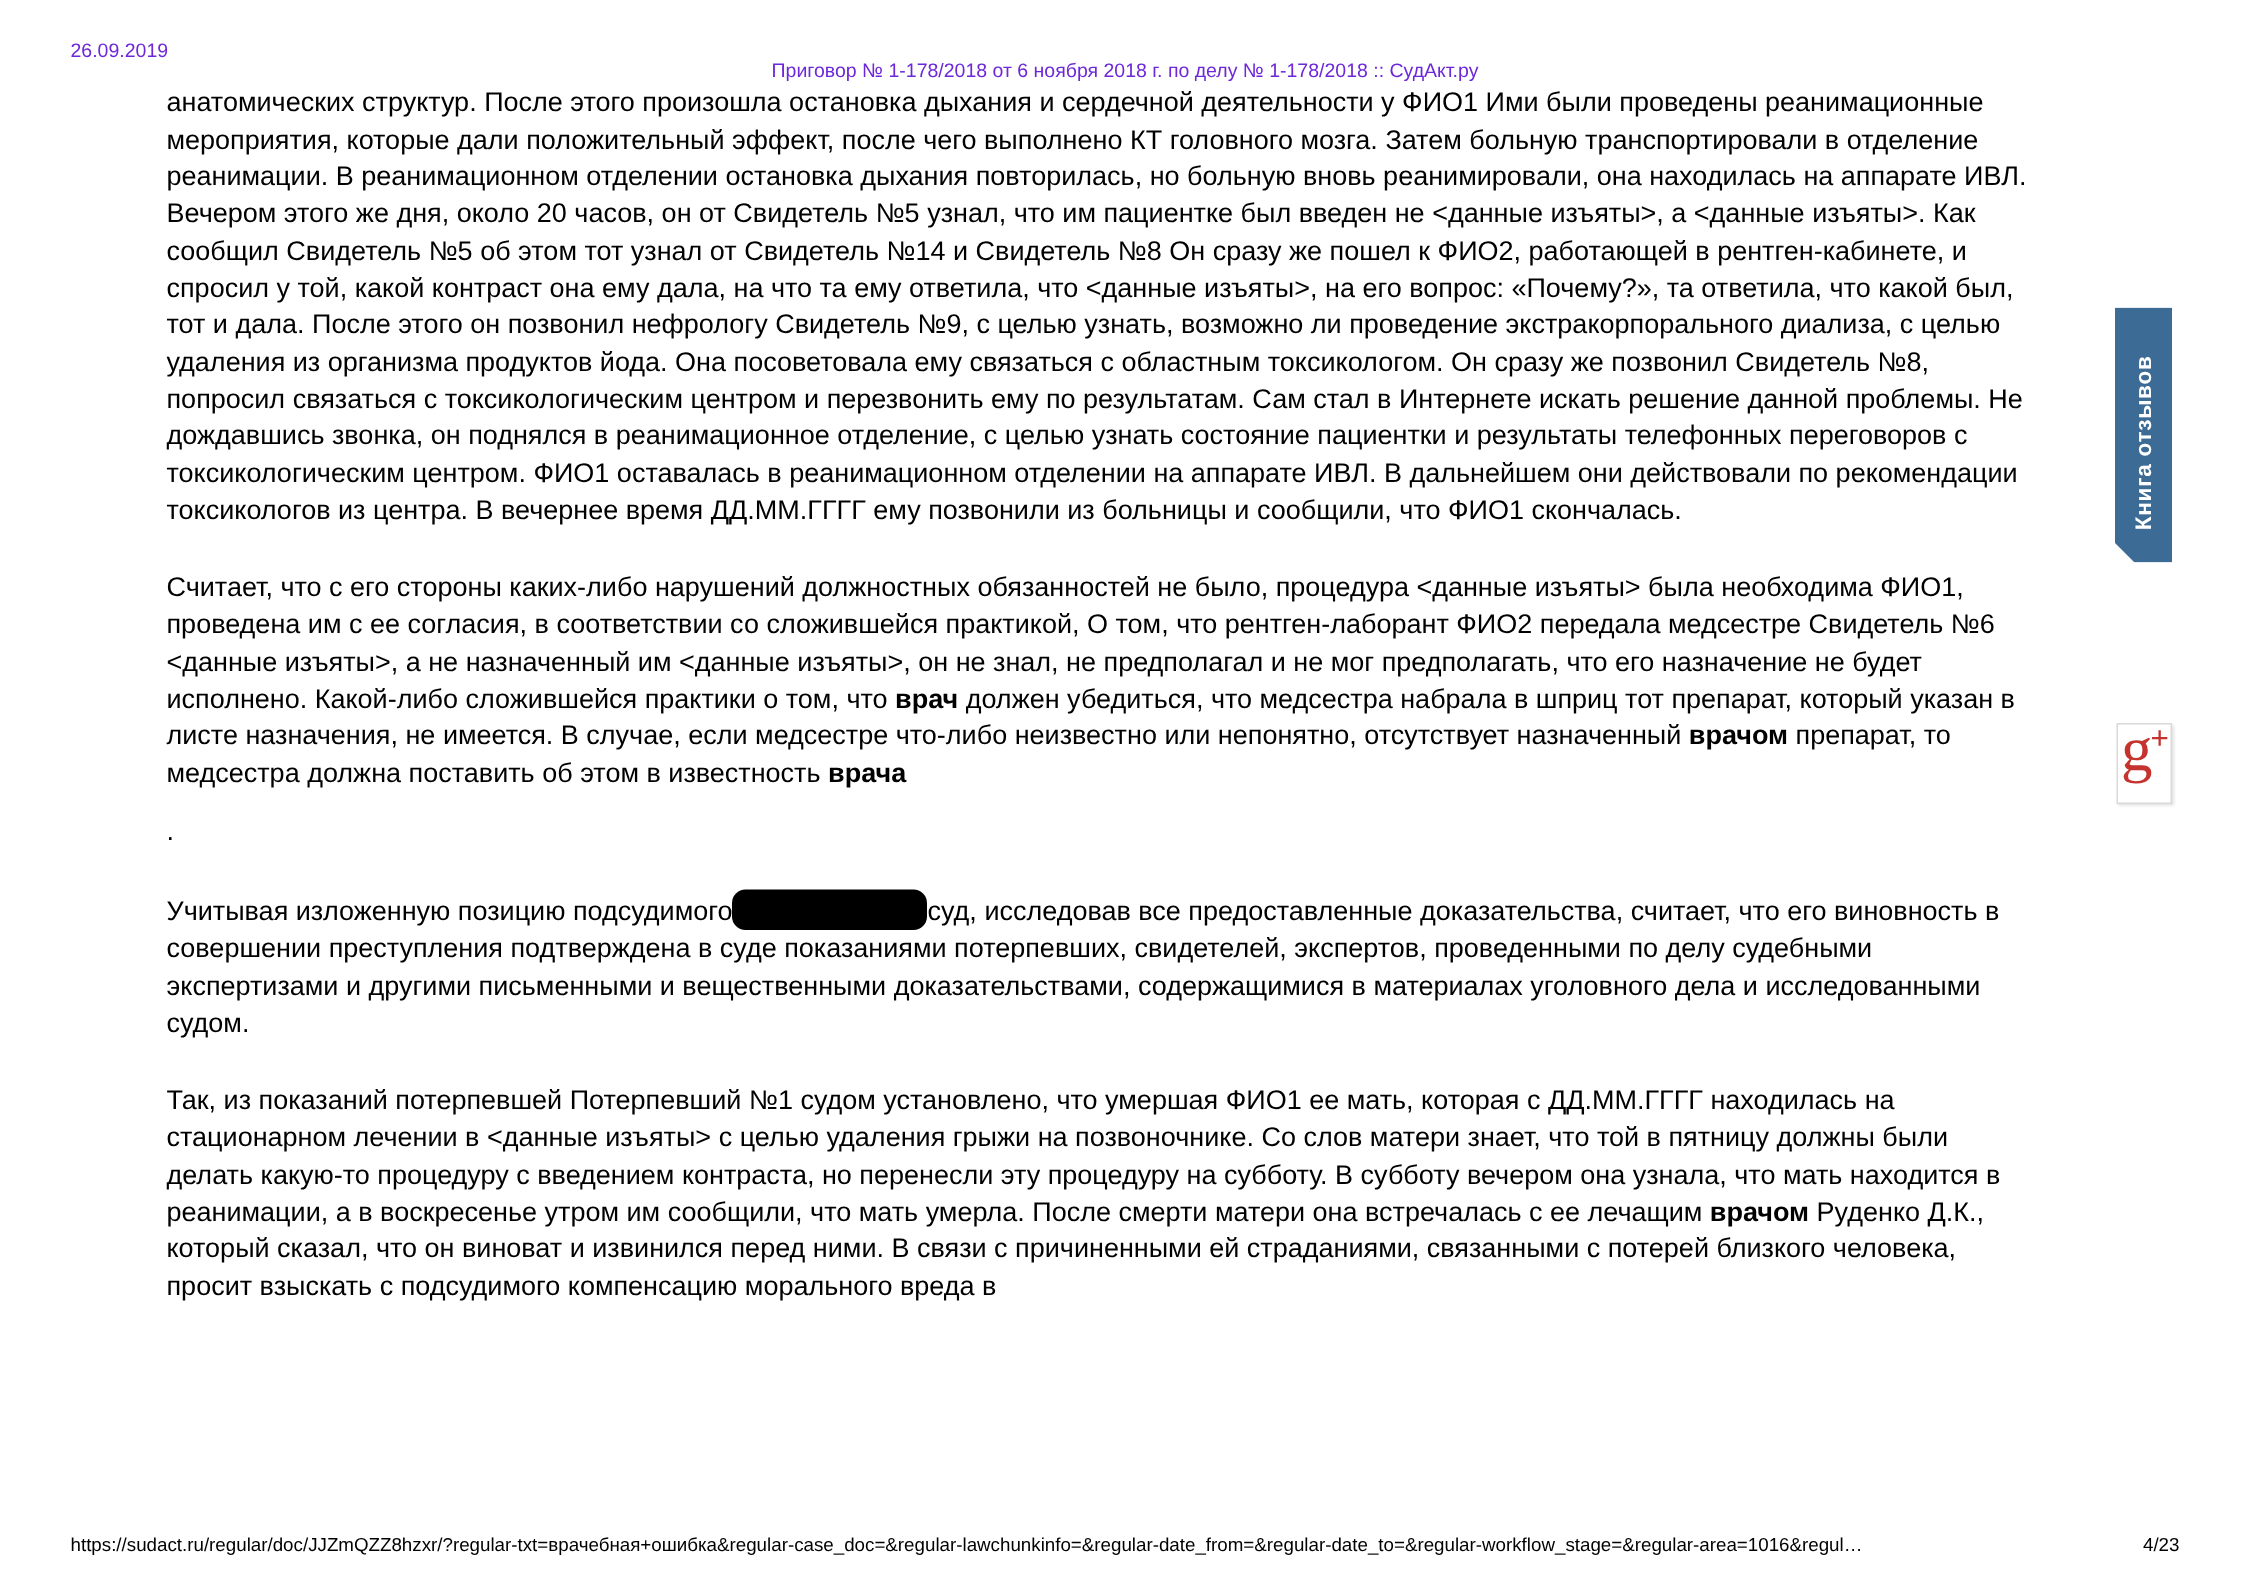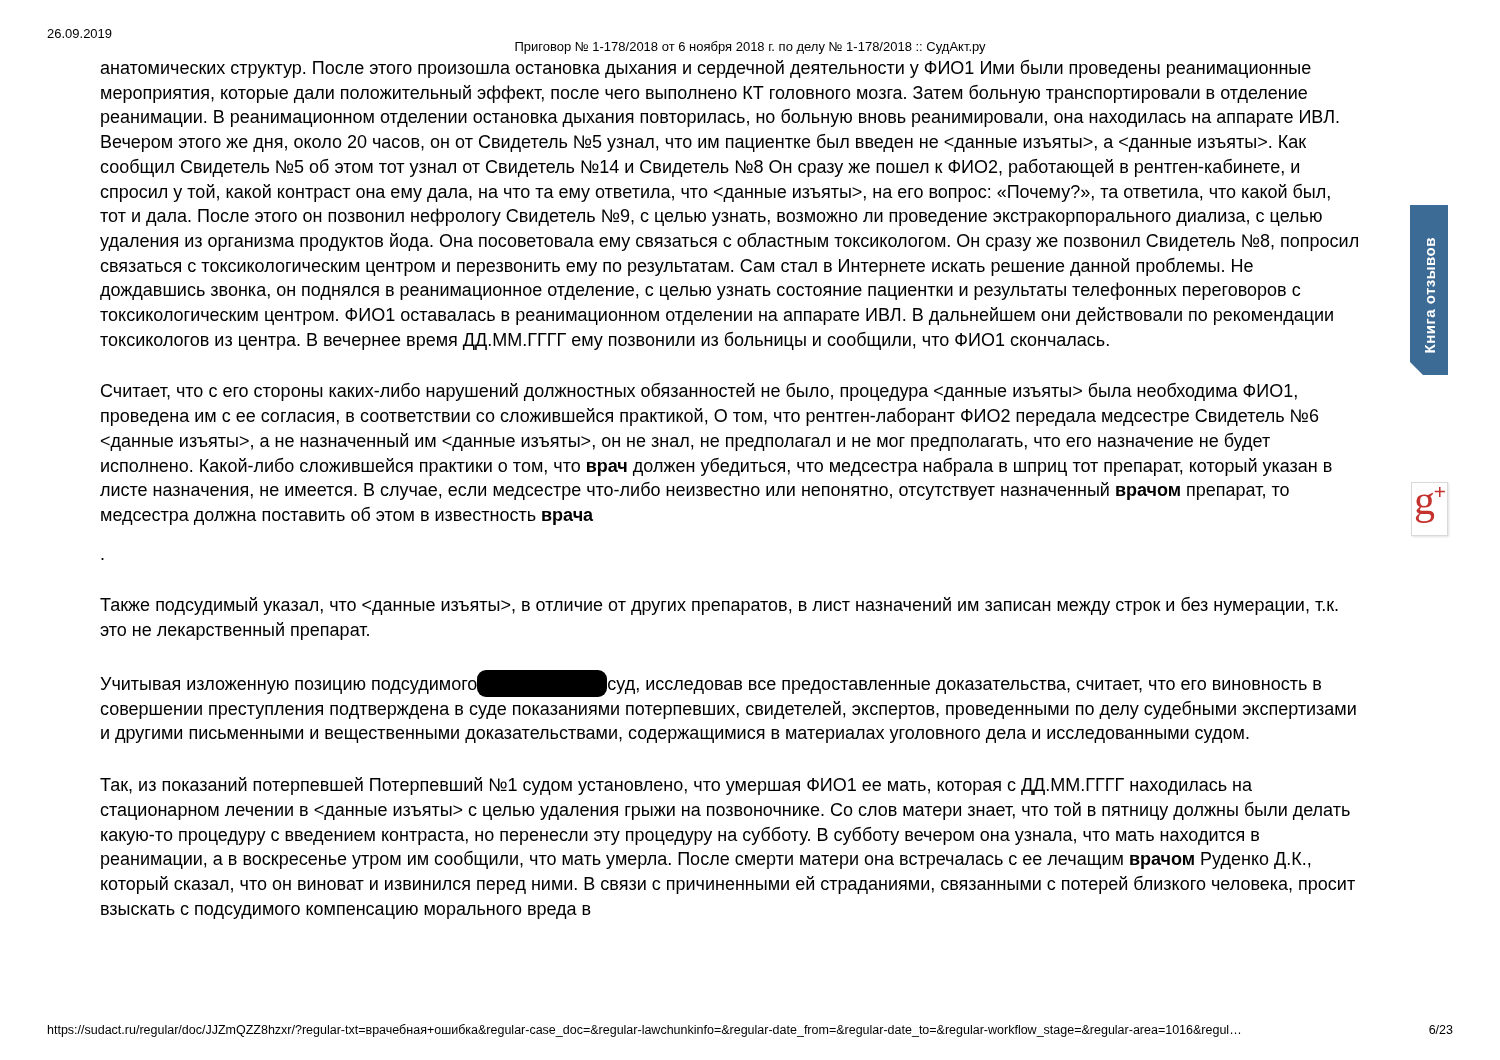--- a/index.html
+++ b/index.html
@@ -8,31 +8,31 @@
     background: #ffffff;
     position: relative;
     overflow: hidden;
     font-family: "Liberation Sans", sans-serif;
     color: #000;
   }
 
   
   .print-header {
     position: absolute; top: 26px; left: 47px; right: 47px;
-    height: 18px; font-size: 13px; line-height: 16px; color: #000000;
+    height: 18px; font-size: 13px; line-height: 16px; color: #6d28d9;
   }
   .print-date { position: absolute; left: 0; top: 0; }
   .print-title { position: absolute; left: 0; right: 0; top: 0; text-align: center; margin-top: 13px; }
 
   
   .doc-body {
     position: absolute; left: 96px; top: 56px; width: 1264px;
     font-size: 18px; line-height: 24.7px;
   }
-  .doc-body p { margin: 0 0 27px 4px; }
+  .doc-body p { margin: 0 0 27px 15px; }
   .doc-body p.period-line { margin-top: -13px; margin-bottom: 27px; }
   .doc-body b { font-weight: bold; }
   .redaction {
     display: inline-block;
     width: 130px; height: 27px;
     background: #000;
     border-radius: 9px;
     vertical-align: -7px;
   }
 
@@ -94,30 +94,29 @@
 
 <div class="print-header">
   <span class="print-date">26.09.2019</span>
   <span class="print-title">Приговор № 1-178/2018 от 6 ноября 2018 г. по делу № 1-178/2018 :: СудАкт.ру</span>
 </div>
 
 <div class="doc-body">
     <p><span>анатомических структур. После этого произошла остановка дыхания и сердечной деятельности у ФИО1 Ими были проведены реанимационные мероприятия, которые дали положительный эффект, после чего выполнено КТ головного мозга. Затем больную транспортировали в отделение реанимации. В реанимационном отделении остановка дыхания повторилась, но больную вновь реанимировали, она находилась на аппарате ИВЛ. Вечером этого же дня, около 20 часов, он от Свидетель №5 узнал, что им пациентке был введен не &lt;данные изъяты&gt;, а &lt;данные изъяты&gt;. Как сообщил Свидетель №5 об этом тот узнал от Свидетель №14 и Свидетель №8 Он сразу же пошел к ФИО2, работающей в рентген-кабинете, и спросил у той, какой контраст она ему дала, на что та ему ответила, что &lt;данные изъяты&gt;, на его вопрос: «Почему?», та ответила, что какой был, тот и дала. После этого он позвонил нефрологу Свидетель №9, с целью узнать, возможно ли проведение экстракорпорального диализа, с целью удаления из организма продуктов йода. Она посоветовала ему связаться с областным токсикологом. Он сразу же позвонил Свидетель №8, попросил связаться с токсикологическим центром и перезвонить ему по результатам. Сам стал в Интернете искать решение данной проблемы. Не дождавшись звонка, он поднялся в реанимационное отделение, с целью узнать состояние пациентки и результаты телефонных переговоров с токсикологическим центром. ФИО1 оставалась в реанимационном отделении на аппарате ИВЛ. В дальнейшем они действовали по рекомендации токсикологов из центра. В вечернее время ДД.ММ.ГГГГ ему позвонили из больницы и сообщили, что ФИО1 скончалась.</span></p>
     <p><span>Считает, что с его стороны каких-либо нарушений должностных обязанностей не было, процедура &lt;данные изъяты&gt; была необходима ФИО1, проведена им с ее согласия, в соответствии со сложившейся практикой, О том, что рентген-лаборант ФИО2 передала медсестре Свидетель №6 &lt;данные изъяты&gt;, а не назначенный им &lt;данные изъяты&gt;, он не знал, не предполагал и не мог предполагать, что его назначение не будет исполнено. Какой-либо сложившейся практики о том, что </span><b>врач</b><span> должен убедиться, что медсестра набрала в шприц тот препарат, который указан в листе назначения, не имеется. В случае, если медсестре что-либо неизвестно или непонятно, отсутствует назначенный </span><b>врачом</b><span> препарат, то медсестра должна поставить об этом в известность </span><b>врача</b></p>
     <p class="period-line"><span>.</span></p>
-    <p><span>Также подсудимый указал, что &lt;данные изъяты&gt;, в отличие от других препаратов, в лист назначений им записан между строк и без нумерации, т.к. это не лекарственный препарат.</span></p>
     <p><span>Учитывая изложенную позицию подсудимого</span><span class="redaction"></span><span>суд, исследовав все предоставленные доказательства, считает, что его виновность в совершении преступления подтверждена в суде показаниями потерпевших, свидетелей, экспертов, проведенными по делу судебными экспертизами и другими письменными и вещественными доказательствами, содержащимися в материалах уголовного дела и исследованными судом.</span></p>
     <p><span>Так, из показаний потерпевшей Потерпевший №1 судом установлено, что умершая ФИО1 ее мать, которая с ДД.ММ.ГГГГ находилась на стационарном лечении в &lt;данные изъяты&gt; с целью удаления грыжи на позвоночнике. Со слов матери знает, что той в пятницу должны были делать какую-то процедуру с введением контраста, но перенесли эту процедуру на субботу. В субботу вечером она узнала, что мать находится в реанимации, а в воскресенье утром им сообщили, что мать умерла. После смерти матери она встречалась с ее лечащим </span><b>врачом</b><span> Руденко Д.К., который сказал, что он виноват и извинился перед ними. В связи с причиненными ей страданиями, связанными с потерей близкого человека, просит взыскать с подсудимого компенсацию морального вреда в</span></p>
   </div>
 
 <div class="feedback-tab" style="background: rgb(60, 107, 149);">
   <span class="tab-label">Книга отзывов</span>
 </div>
 
 <div class="gplus">
   <span class="g-glyph" style="color: rgb(196, 51, 46);">g</span>
   <span class="plus-glyph" style="color: rgb(196, 51, 46);">+</span>
 </div>
 
 <div class="print-footer">
   <span class="footer-url">https://sudact.ru/regular/doc/JJZmQZZ8hzxr/?regular-txt=врачебная+ошибка&amp;regular-case_doc=&amp;regular-lawchunkinfo=&amp;regular-date_from=&amp;regular-date_to=&amp;regular-workflow_stage=&amp;regular-area=1016&amp;regul…</span>
-  <span class="page-indicator">6/23</span>
+  <span class="page-indicator">4/23</span>
 </div>
 
 </body></html>

